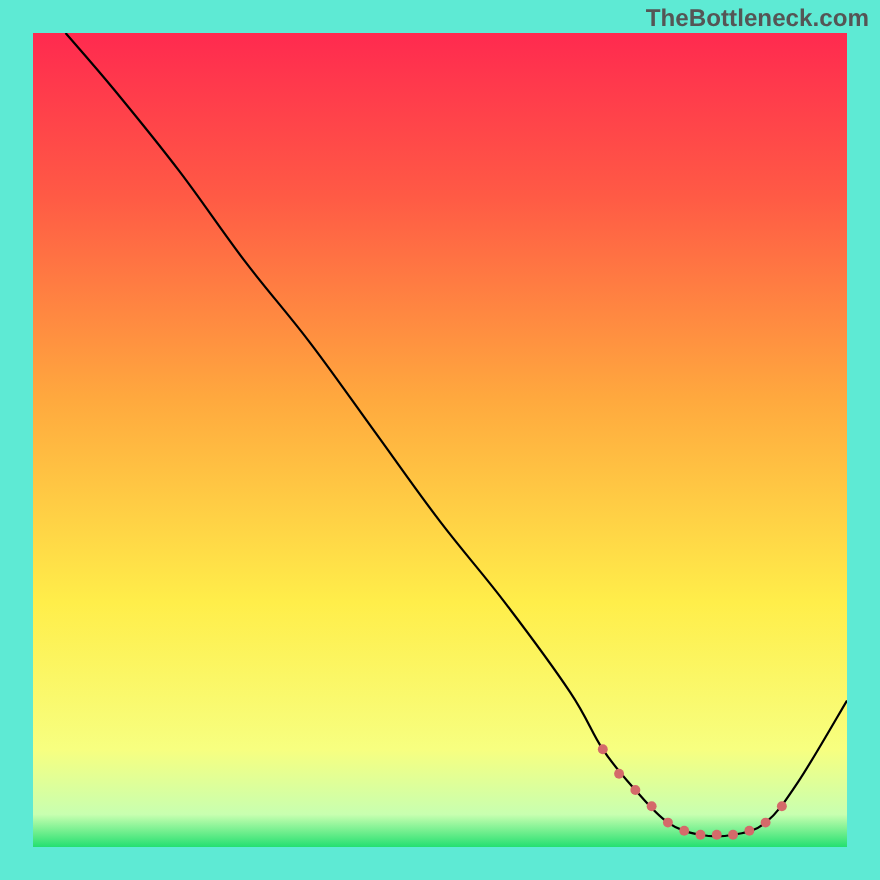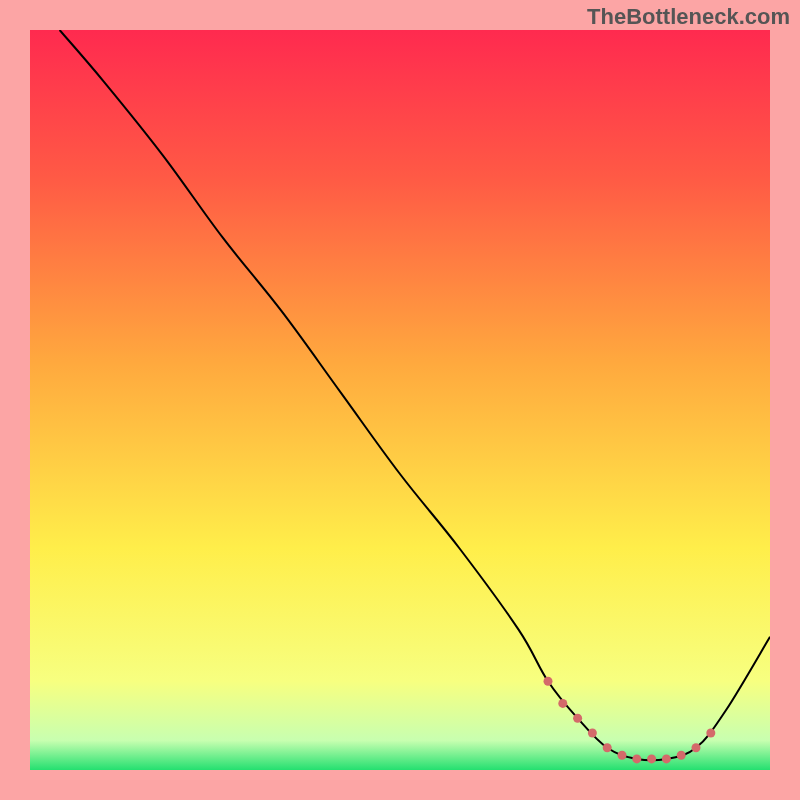--- a/index.html
+++ b/index.html
@@ -1,21 +1,21 @@
 <!DOCTYPE html>
 <html><head>
 <meta charset="utf-8">
 <style>
   * { margin: 0; padding: 0; box-sizing: border-box; }
   html, body { width: 800px; height: 800px; background: #000; overflow: hidden; }
   .frame {
     position: relative;
     width: 800px;
     height: 800px;
-    background: #fca5a5;
+    background: #5eead4;
   }
   .watermark {
     position: absolute;
     top: 4px;
     right: 10px;
     font-family: Arial, Helvetica, sans-serif;
     font-size: 22px;
     font-weight: bold;
     color: #555555;
     z-index: 10;

